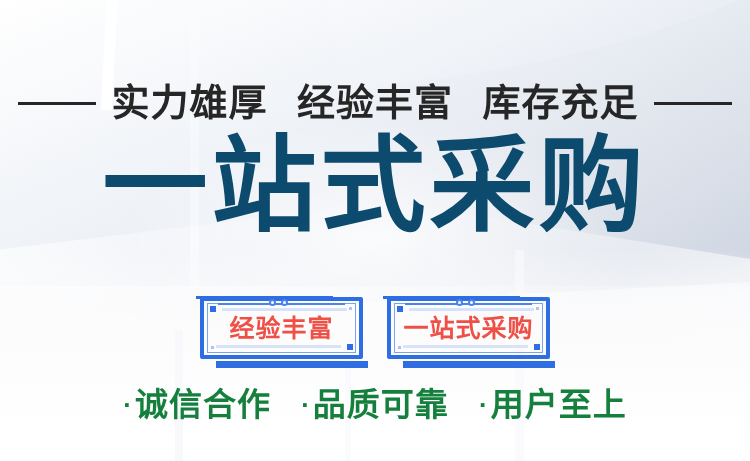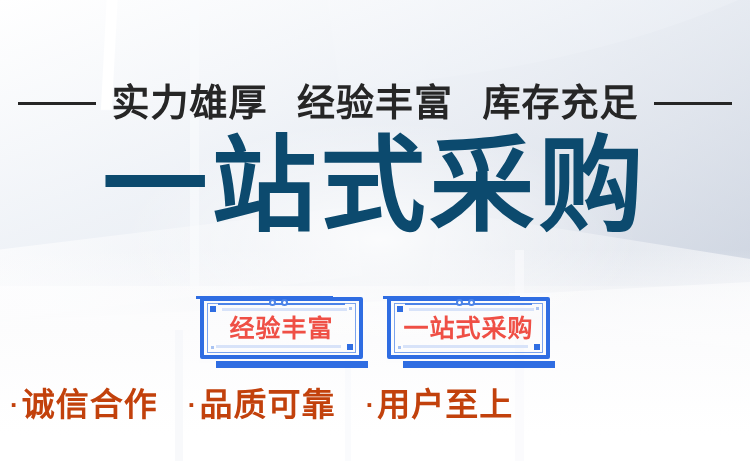--- a/index.html
+++ b/index.html
@@ -230,23 +230,24 @@
     letter-spacing: 1px;
     line-height: 1;
     white-space: nowrap;
   }
 
   
   .slogan {
     position: absolute;
     left: 0; right: 0;
     top: 388px;
+    text-align: center;
     font-size: 33px;
     font-weight: 700;
-    color: #c2410c;
+    color: #15803d;
     letter-spacing: 1px;
     white-space: nowrap;
     line-height: 1;
   }
   .slogan .item { margin: 0 10px; }
   .slogan .bullet { font-size: 26px; vertical-align: 2px; margin-right: 2px; }
 </style>
 </head>
 <body>
 

